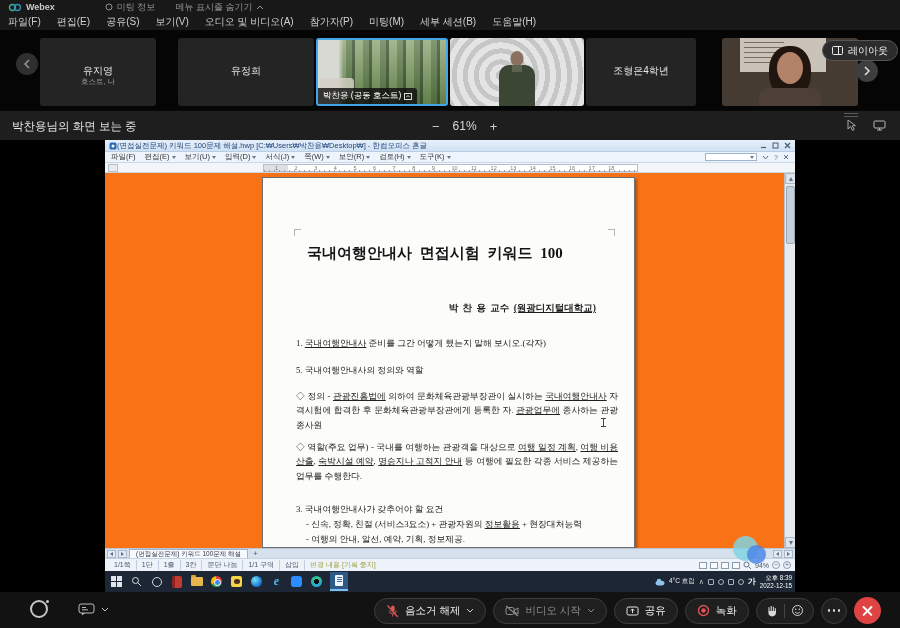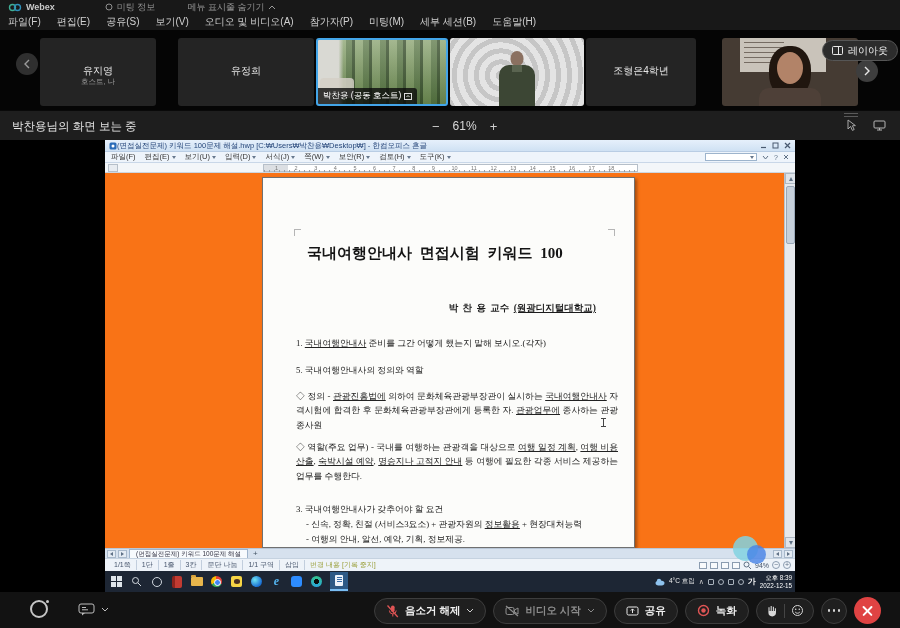--- a/index.html
+++ b/index.html
@@ -5,21 +5,21 @@
   *{box-sizing:border-box;margin:0;padding:0}
   body{margin:0;background:#000;font-family:"Liberation Sans",sans-serif}
   .app{position:relative;width:900px;height:628px;background:#000;overflow:hidden}
   svg{display:block}
 
   
   .menubar{position:absolute;top:0;left:0;right:0;height:37px;background:#181818}
   .mb-row1{height:14px;display:flex;align-items:center;padding-left:8px}
   .brand{color:#c9c9c9;font-size:9px;font-weight:bold;margin-left:4px}
   .meeting-info{margin-left:50px;color:#8f8f8f;font-size:9px;display:flex;align-items:center;gap:4px}
-  .hide-menu{margin-left:32px;color:#9a9a9a;font-size:9px;display:flex;align-items:center;gap:4px}
+  .hide-menu{margin-left:20px;color:#9a9a9a;font-size:9px;display:flex;align-items:center;gap:4px}
   .mb-row2{height:16px;display:flex;align-items:center;padding-left:8px;gap:16px;font-size:10px;color:#d0d0d0}
   .mb-row2 span{cursor:default}
 
   
   .filmstrip{position:absolute;top:30px;left:0;right:0;height:80px;background:#050505}
   .tile{position:absolute;top:8px;height:68px;background:#242424;border-radius:3px;overflow:hidden}
   .tile-name{position:absolute;top:50%;left:0;right:0;transform:translateY(-58%);text-align:center;color:#e6e6e6;font-size:10px}
   .tile-sub{position:absolute;top:50%;left:0;right:0;transform:translateY(54%);text-align:center;color:#9a9a9a;font-size:7.5px}
   .tile-label{position:absolute;left:0;bottom:0;background:rgba(12,12,12,.8);color:#fff;font-size:8.5px;padding:2px 5px;display:flex;align-items:center;gap:3px;border-radius:0 3px 0 0;max-width:100%;white-space:nowrap}
   .tile-active{border:2px solid #43a5e8}
@@ -130,21 +130,21 @@
   .tray-dot.r{border-radius:50%}
   .ime{color:#fff;font-size:8px;font-weight:bold}
   .clock{text-align:right;color:#fff;font-size:6.3px;line-height:7.5px;white-space:nowrap}
 
   
   .controlbar{position:absolute;top:592px;left:0;right:0;height:36px;background:#121212}
   .assist{position:absolute;left:30px;top:8px;width:18px;height:18px;border:2px solid #c6c6c6;border-radius:50%}
   .assist:before{content:"";position:absolute;right:-3px;top:-2px;width:3px;height:3px;border-radius:50%;background:#c6c6c6}
   .ccgrp{position:absolute;left:78px;top:11px;display:flex;align-items:center;gap:6px}
   .pills{position:absolute;left:374px;top:5px;display:flex;align-items:center;gap:7px}
-  .pill{height:26px;border-radius:14px;border:1px solid #3d3d3d;background:#1f1f1f;display:flex;align-items:center;gap:6px;padding:0 11px;color:#f0f0f0;font-size:10.5px;font-weight:bold;white-space:nowrap}
+  .pill{height:26px;border-radius:14px;border:1px solid #3d3d3d;background:#1f1f1f;display:flex;align-items:center;gap:6px;padding:0 11px;color:#f0f0f0;font-size:10.5px;font-weight:normal;white-space:nowrap}
   .pill.dim{color:#8c8c8c}
   .pill .vdiv{width:1px;height:14px;background:#454545}
   .circle-btn{width:26px;height:26px;border-radius:50%;border:1px solid #3d3d3d;background:#1f1f1f;display:flex;align-items:center;justify-content:center;gap:2px}
   .dot3{display:flex;gap:2.5px}
   .dot3 div{width:2.5px;height:2.5px;border-radius:50%;background:#d5d5d5}
   .leave{width:27px;height:27px;border-radius:50%;background:#e04343;position:relative;border:none}
   .leave:before,.leave:after{content:"";position:absolute;left:7px;top:12.5px;width:13px;height:1.8px;background:#fff;border-radius:1px}
   .leave:before{transform:rotate(45deg)}
   .leave:after{transform:rotate(-45deg)}
 </style>

